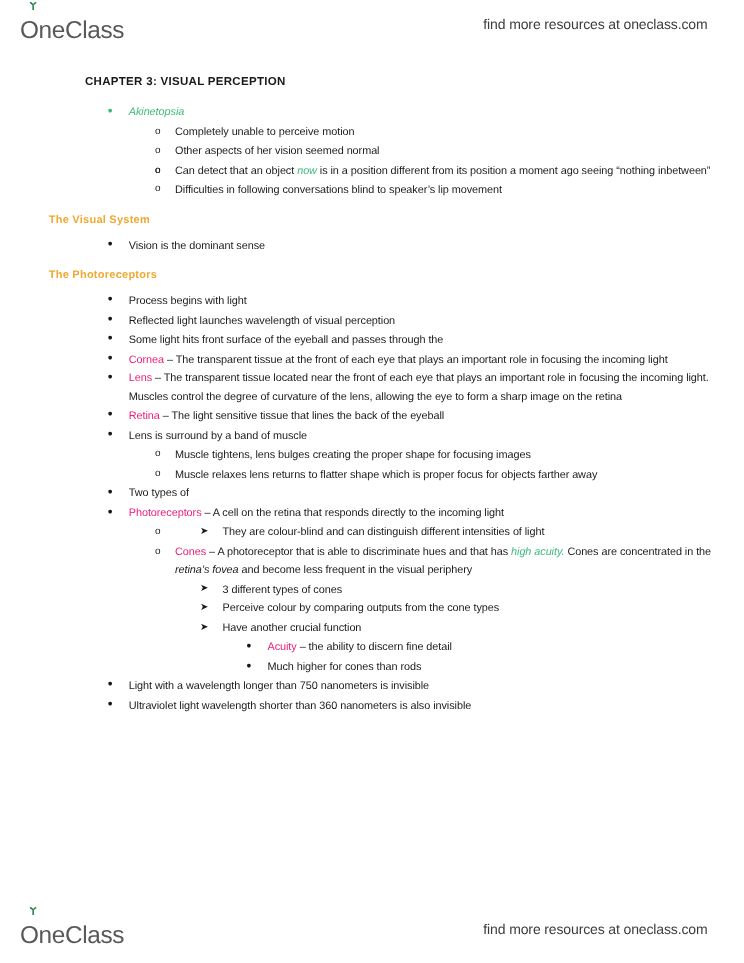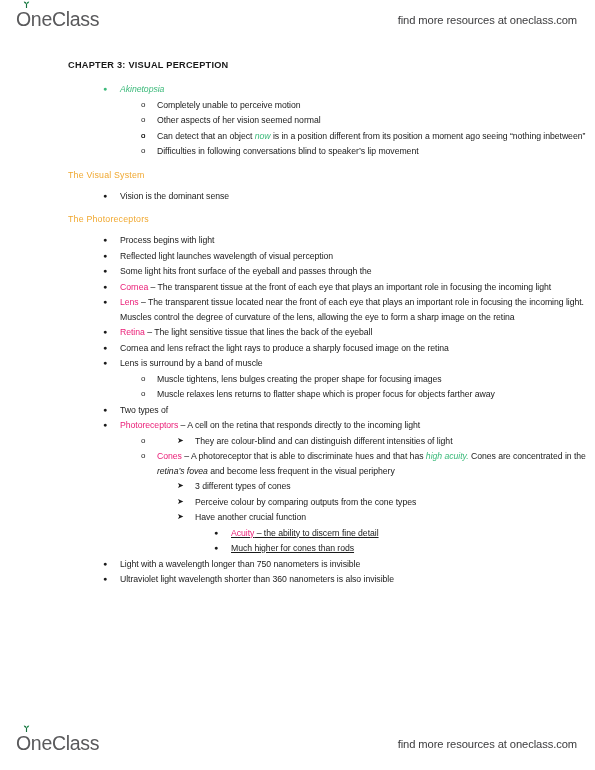--- a/index.html
+++ b/index.html
@@ -25,21 +25,21 @@
     display: flex;
     align-items: center;
   }
   #header-band { top: 0; }
   #footer-band { top: 724px; }
 
   .logo {
     position: absolute;
     left: 16px;
     display: flex;
-    align-items: center;
+    align-items: flex-end;
     height: 28px;
   }
   .logo-text {
     font-family: "Liberation Sans", sans-serif;
     font-size: 19.5px;
     letter-spacing: -0.3px;
     color: #59595b;
     font-weight: 400;
     line-height: 1;
     position: relative;
@@ -47,21 +47,21 @@
   .logo-leaf {
     position: absolute;
     left: 5.5px;
     top: -5.5px;
     width: 9px;
     height: 7px;
     pointer-events: none;
   }
   .promo {
     position: absolute;
-    right: 18px;
+    right: 29px;
     font-size: 11.2px;
     color: #3b3b3d;
     letter-spacing: -0.1px;
     white-space: nowrap;
   }
 
   
   #doc-body {
     position: absolute;
     top: 60px;
@@ -72,56 +72,55 @@
   .chapter-title {
     margin-left: 68px;
     font-size: 9.2px;
     font-weight: 700;
     letter-spacing: 0.25px;
     color: #1a1a1a;
     margin-bottom: 12px;
   }
 
   .section-heading {
-    margin-left: 68px;
+    margin-left: 39px;
     font-size: 8.8px;
-    font-weight: 400;
+    font-weight: 700;
     color: #f0a830;
     letter-spacing: 0.2px;
     margin-top: 11px;
     margin-bottom: 9px;
   }
 
   
   .row {
     position: relative;
     font-size: 8.7px;
     line-height: 14.5px;
     color: #1a1a1a;
     letter-spacing: -0.05px;
     margin-bottom: 1px;
-    margin-left: 17px;
   }
   .row .bullet {
     position: absolute;
     top: 0;
     font-size: 8.7px;
     line-height: 14.5px;
     color: #1a1a1a;
   }
   .row .txt { display: block; }
 
   
   .lvl1 { padding-left: 103px; }
   .lvl1 > .bullet { left: 86px; font-size: 7px; }
   .lvl2 { padding-left: 140px; }
   .lvl2 > .bullet { left: 124px; font-size: 8px; }
   .lvl3 { padding-left: 178px; }
   .lvl3 > .bullet { left: 160px; font-size: 8px; }
-  .lvl4 { padding-left: 214px; text-decoration: underline; }
+  .lvl4 { padding-left: 214px; }
   .lvl4 > .bullet { left: 197px; font-size: 7px; }
 
   
   .green { color: #3dba7b; }
   .green-i { color: #3dba7b; font-style: italic; }
   .pink { color: #ea1c76; }
   .ital { font-style: italic; }
   .bullet.green { color: #3dba7b; }
 </style>
 </head>
@@ -190,24 +189,20 @@
       <div class="row lvl1">
         <span class="bullet">●</span>
         <span class="txt"><span class="pink">Lens</span><span> – The transparent tissue located near the front of each eye that plays an important role in focusing the incoming light.  Muscles control the degree of curvature of the lens, allowing the eye to form a sharp image on the retina</span></span>
       </div>
       <div class="row lvl1">
         <span class="bullet">●</span>
         <span class="txt"><span class="pink">Retina</span><span> – The light sensitive tissue that lines the back of the eyeball</span></span>
       </div>
       <div class="row lvl1">
         <span class="bullet">●</span>
-        <span class="txt"><span>Cornea and lens refract the light rays to produce a sharply focused image on the retina</span></span>
-      </div>
-      <div class="row lvl1">
-        <span class="bullet">●</span>
         <span class="txt"><span>Lens is surround by a band of muscle</span></span>
       </div>
       <div class="row lvl2">
         <span class="bullet">o</span>
         <span class="txt"><span>Muscle tightens, lens bulges creating the proper shape for focusing images</span></span>
       </div>
       <div class="row lvl2">
         <span class="bullet">o</span>
         <span class="txt"><span>Muscle relaxes lens returns to flatter shape which is proper focus for objects farther away</span></span>
       </div>

